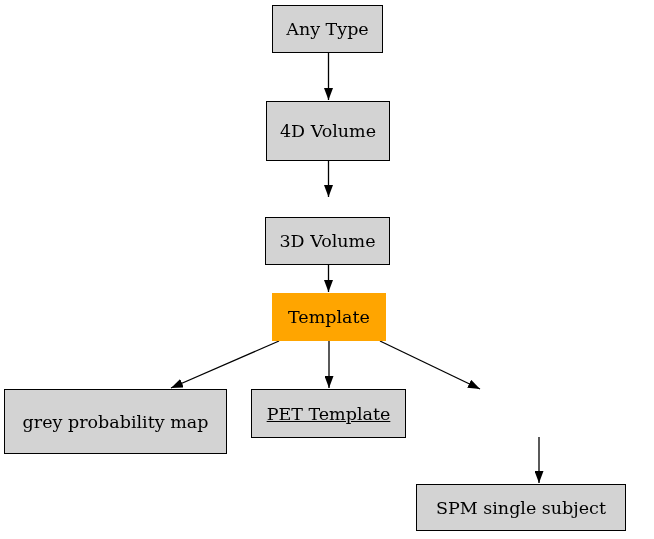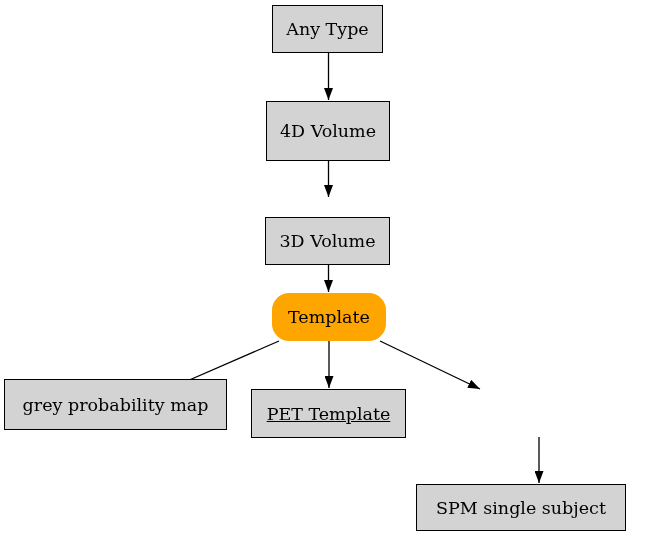--- a/index.html
+++ b/index.html
@@ -36,22 +36,22 @@
     white-space: nowrap;
     cursor: default;
   }
   .node.highlight {
     background: #ffa500;
     border: 1px solid #ffa500;
   }
   .n-any-type            { left: 272px; top:   5px; width: 111px; height: 48px; }
   .n-4d-volume           { left: 266px; top: 101px; width: 124px; height: 60px; }
   .n-3d-volume           { left: 265px; top: 198px; width: 125px; height: 48px; margin-top: 19px; }
-  .n-template            { left: 272px; top: 293px; width: 114px; height: 48px; border-radius: 17px; }
-  .n-grey-probability-map{ left:   4px; top: 379px; width: 223px; height: 51px; }
+  .n-template            { left: 272px; top: 293px; width: 114px; height: 48px; }
+  .n-grey-probability-map{ left:   4px; top: 389px; width: 223px; height: 65px; }
   .n-pet-template        { left: 251px; top: 389px; width: 155px; height: 49px; text-decoration: underline; }
   .n-anatomical-template { left: 428px; top: 390px; width: 220px; height: 47px; }
   .n-spm-single-subject  { left: 416px; top: 484px; width: 210px; height: 47px; }
 </style>
 </head>
 <body>
 
 <div class="canvas">
 
   <svg class="edge-layer" width="654" height="539" viewBox="0 0 654 539" xmlns="http://www.w3.org/2000/svg">

